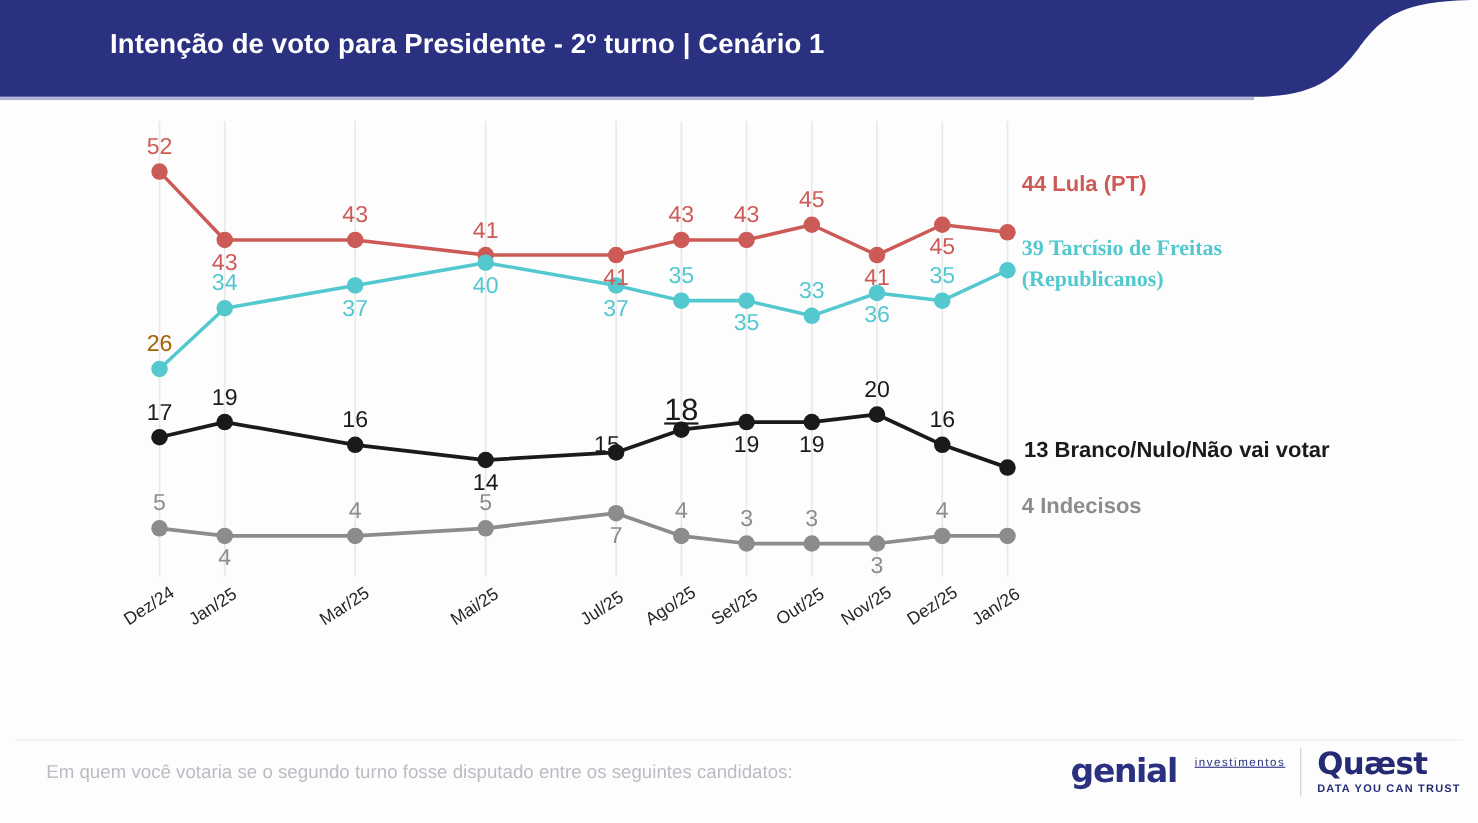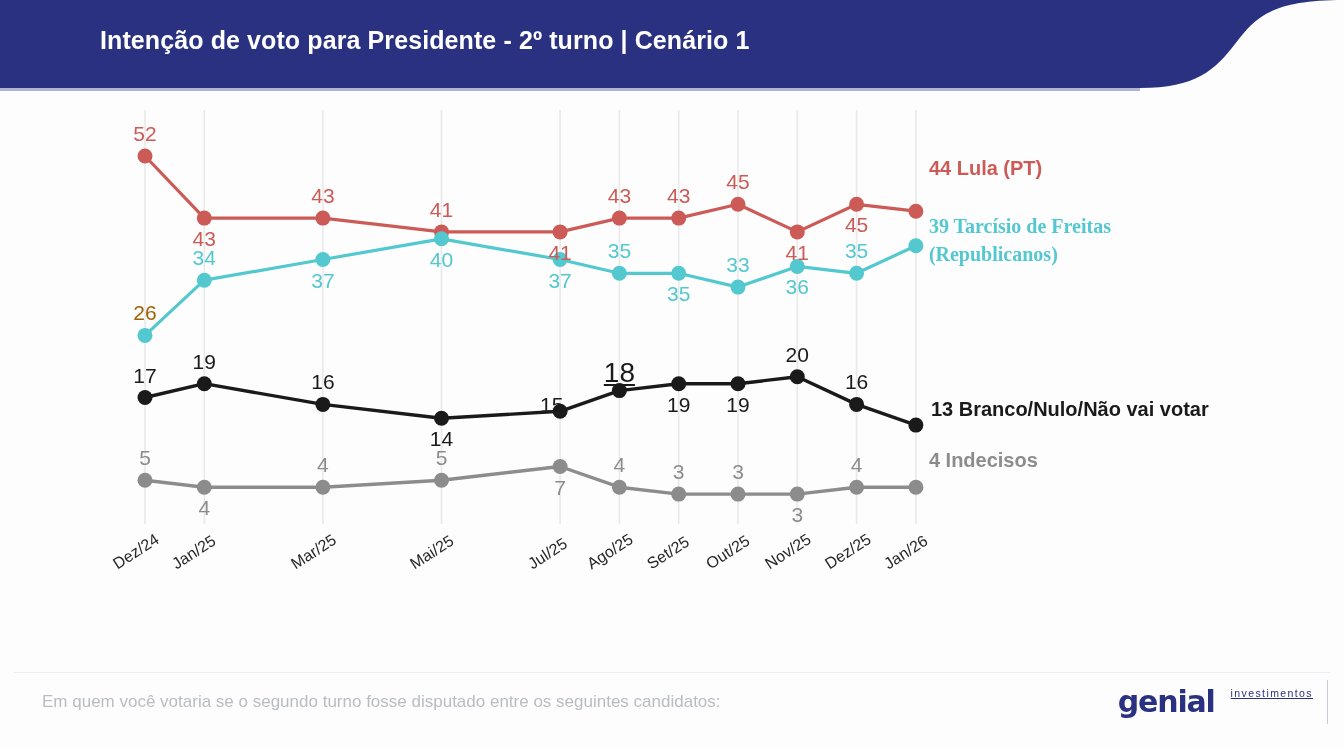--- a/index.html
+++ b/index.html
@@ -266,16 +266,20 @@
 
   <div id="footer">
     <div id="footer-divider"></div>
     <div id="footer-question">Em quem você votaria se o segundo turno fosse disputado entre os seguintes candidatos:</div>
     <div id="logos">
       <div class="logo-genial">
         <span class="logo-genial-word">genial</span>
         <span class="logo-genial-sub">investimentos</span>
       </div>
       <div class="logo-sep"></div>
+      <div class="logo-quaest">
+        <span class="logo-quaest-word">Quæst</span>
+        <span class="logo-quaest-sub">DATA YOU CAN TRUST</span>
+      </div>
     </div>
   </div>
 
 </div>
 
 </body></html>

